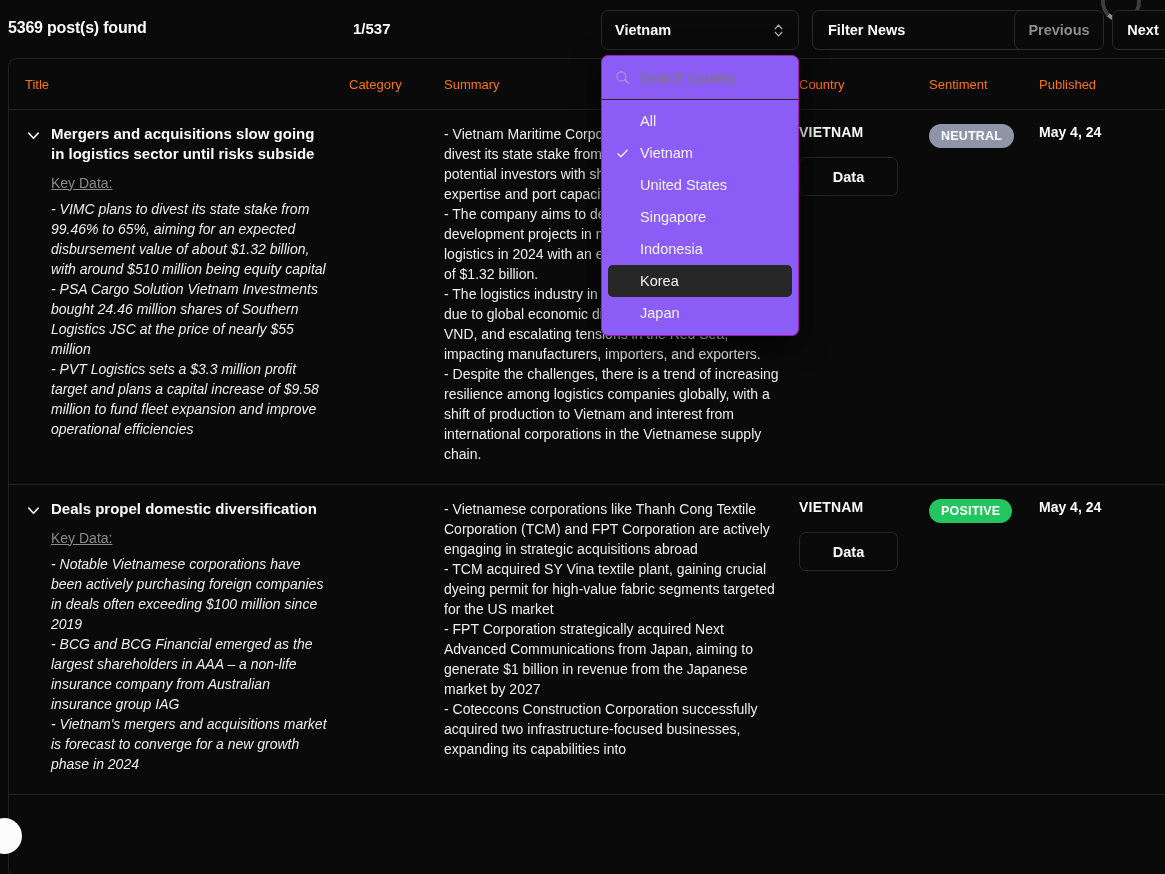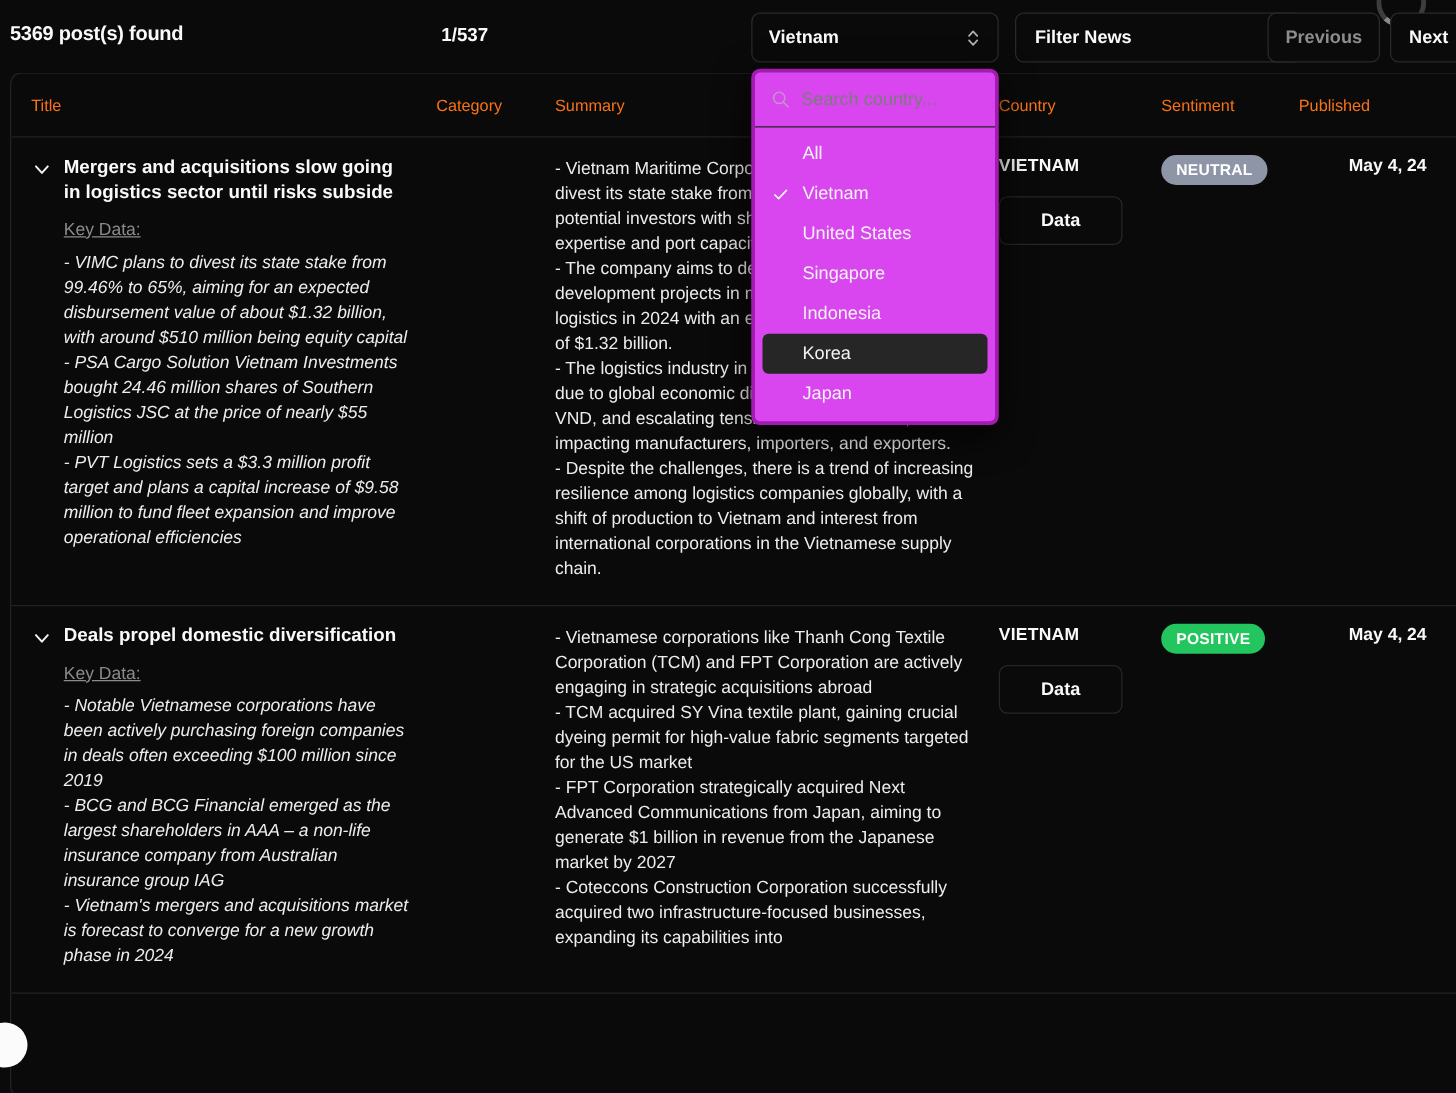--- a/index.html
+++ b/index.html
@@ -103,28 +103,28 @@
     font-size: 14.5px; font-weight: bold; color: #fafafa; cursor: pointer;
     font-family: "Liberation Sans", sans-serif;
   }
   .badge {
     display: inline-flex; align-items: center; justify-content: center;
     height: 24px; padding: 0 12px; border-radius: 12px;
     font-size: 12.5px; font-weight: bold; letter-spacing: .2px;
   }
   .badge-neutral { background: #8d95a6; color: #ffffff; }
   .badge-positive { background: #22c55e; color: #ffffff; }
-  .published-text { font-size: 14px; font-weight: bold; color: #fafafa; margin-left: 40px; }
+  .published-text { font-size: 14px; font-weight: bold; color: #fafafa; }
 
   
   .dropdown {
     position: absolute; left: 601px; top: 55px;
     width: 198px;
-    background: #d946ef;
-    border: 3px solid #a21caf; border-radius: 7px;
+    background: #8b5cf6;
+    border: 1px solid #a21caf; border-radius: 7px;
     z-index: 50; overflow: hidden;
     box-shadow: 0 8px 28px rgba(0,0,0,.75);
   }
   .dd-search {
     height: 44px; display: flex; align-items: center; gap: 9px;
     padding: 0 13px; border-bottom: 1px solid #242424;
   }
   .search-glyph { width: 15px; height: 15px; opacity: .62; flex: 0 0 15px; }
   .dd-search input {
     background: transparent; border: none; outline: none;

